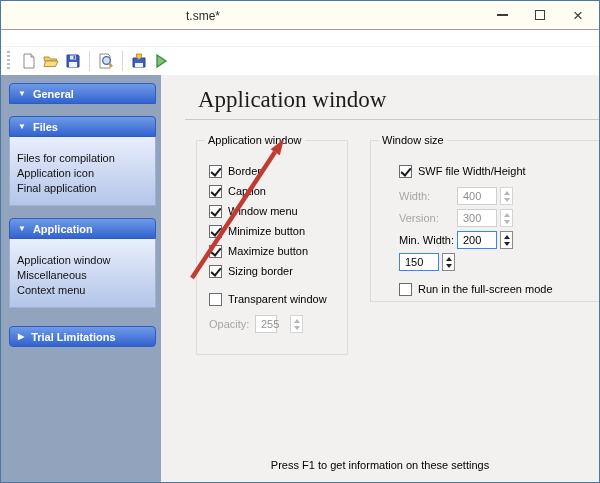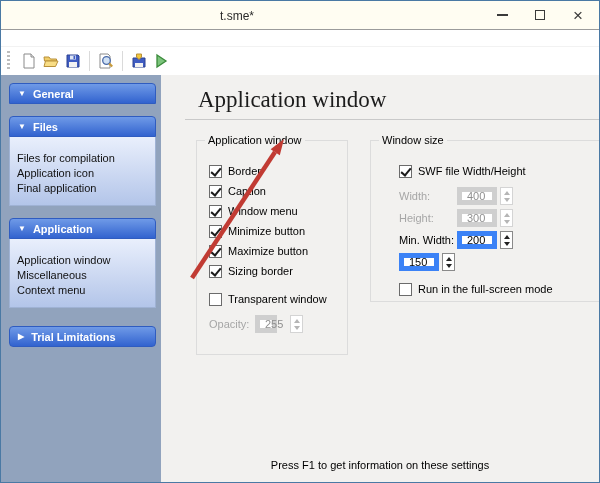--- a/index.html
+++ b/index.html
@@ -7,21 +7,21 @@
   .window {
     position:relative; width:600px; height:483px;
     border:1px solid #4a79a4; background:#fff; overflow:hidden;
   }
   
   .titlebar {
     position:relative; height:29px; background:#fffdf2;
     border-bottom:1px solid #9b9b9b;
   }
   .title-text {
-    position:absolute; left:185px; top:8px; font-size:12px; color:#2b2b2b;margin-left:34px;
+    position:absolute; left:185px; top:8px; font-size:12px; color:#2b2b2b;
   }
   .win-controls { position:absolute; right:2px; top:0; height:28px; display:flex; }
   .win-btn { width:38px; height:28px; display:flex; align-items:center; justify-content:center; cursor:default; }
   .glyph-min { width:11px; height:2px; background:#3a3a3a; }
   .glyph-max { width:10px; height:10px; border:1.5px solid #3a3a3a; background:transparent; }
   .glyph-close { font-size:17px; color:#3a3a3a; line-height:1; }
   
   .menustrip { height:17px; background:#ffffff; border-bottom:1px solid #f2f2f2; }
   .toolbar {
     height:28px; background:#ffffff; display:flex; align-items:center;
@@ -81,21 +81,21 @@
     width:4px; height:8px; border:solid #1c1c1c; border-width:0 2px 2px 0;
     transform:rotate(40deg);
   }
   .cb.disabled { border-color:#c3c3c3; }
   .cb-label { font-size:11px; color:#000; }
   .row-disabled .cb-label, .lbl-disabled { color:#a6a6a6; }
   
   .field-row { display:flex; align-items:center; height:22px; }
   .field-label { font-size:11px; color:#000; width:58px; }
   .num-box {
-    width:40px; height:18px; background:#fff; border:5px solid #3b82f6;
+    width:40px; height:18px; background:#fff; border:1px solid #3b82f6;
     font-size:11px; color:#000; display:flex; align-items:center; padding-left:5px;
   }
   .spinner {
     width:13px; height:18px; margin-left:3px; background:#fff;
     border:1px solid #8a8a8a; display:flex; flex-direction:column;
     align-items:center; justify-content:center; gap:3px;
   }
   .spin-up { width:0; height:0; border-left:3px solid transparent; border-right:3px solid transparent; border-bottom:4px solid #222; }
   .spin-down { width:0; height:0; border-left:3px solid transparent; border-right:3px solid transparent; border-top:4px solid #222; }
   .field-row.row-disabled .field-label { color:#a6a6a6; }
@@ -284,21 +284,21 @@
 
         <div class="field-row row-disabled">
           <span class="field-label">Width:</span>
           <span class="num-box">400</span>
           <span class="spinner">
             <span class="spin-up"></span>
             <span class="spin-down"></span>
           </span>
         </div>
         <div class="field-row row-disabled">
-          <span class="field-label">Height:</span>
+          <span class="field-label">Version:</span>
           <span class="num-box">300</span>
           <span class="spinner">
             <span class="spin-up"></span>
             <span class="spin-down"></span>
           </span>
         </div>
         <div class="field-row">
           <span class="field-label">Min. Width:</span>
           <span class="num-box">200</span>
           <span class="spinner">

